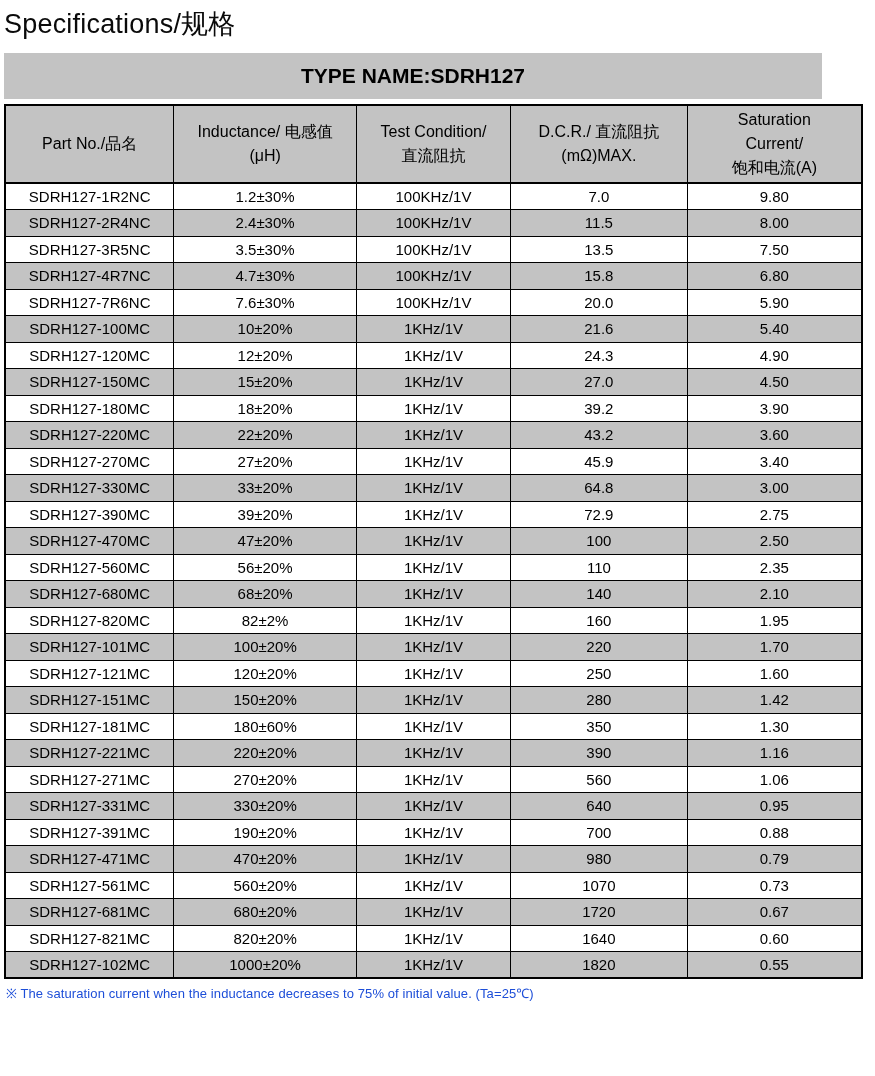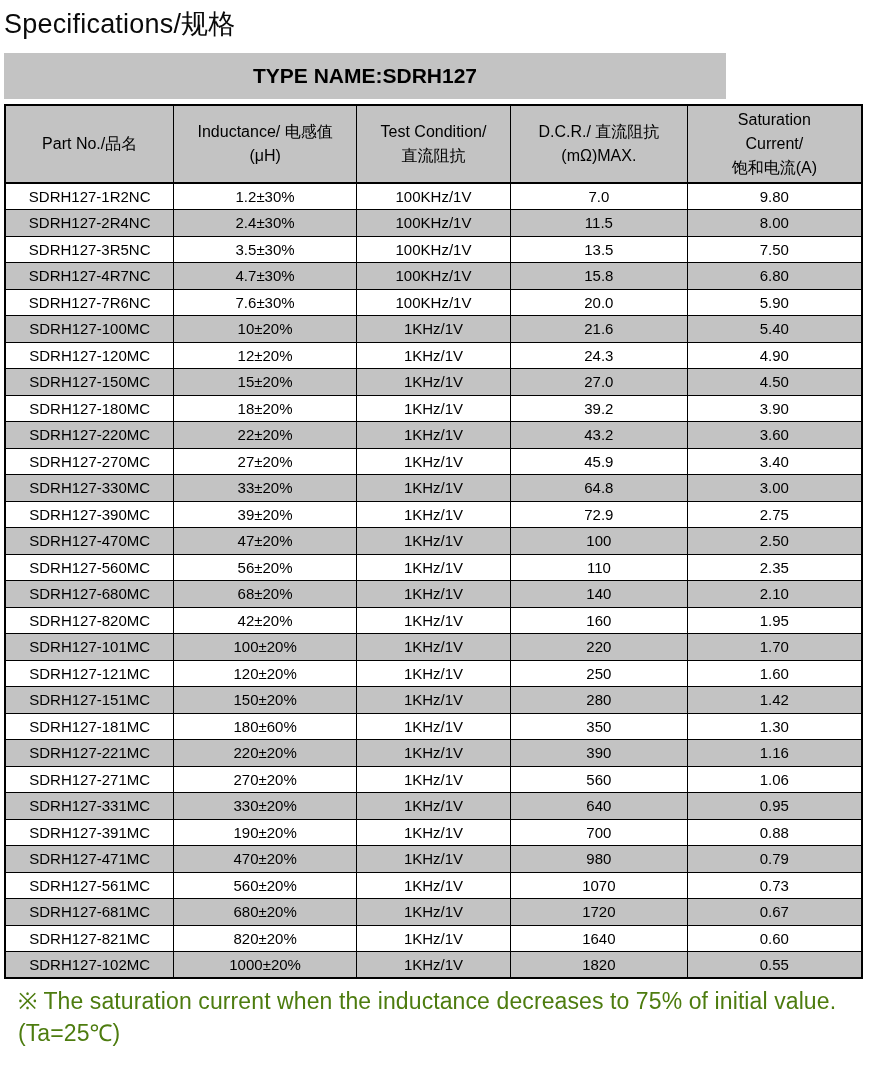--- a/index.html
+++ b/index.html
@@ -19,21 +19,21 @@
     padding: 4px;
   }
   .page-title {
     font-size: 27px;
     font-weight: 400;
     letter-spacing: 0.2px;
     margin: 2px 0 11px 0;
     color: #0a0a0a;
   }
   .type-bar {
-    width: 722px;
+    width: 818px;
     height: 46px;
     line-height: 46px;
     background: #c3c3c3;
     text-align: center;
     font-size: 21px;
     font-weight: 700;
     margin-bottom: 5px;
   }
   table.spec {
     width: 859px;
@@ -65,25 +65,24 @@
   table.spec tbody td {
     height: 26.5px;
     font-size: 15px;
     background: #ffffff;
   }
   table.spec tbody tr:nth-child(even) td {
     background: #c3c3c3;
   }
   .footnote {
     margin-top: 5px;
-    font-size: 23px;
+    font-size: 13px;
     letter-spacing: 0.1px;
-    color: #4d7c0f;
+    color: #1d4ed8;
     padding-left: 2px;
-    margin-left: 12px;
   }
 </style>
 </head>
 <body>
 
 <div class="page">
 
   <div class="page-title">Specifications/规格</div>
 
   <div class="type-bar">TYPE NAME:SDRH127</div>
@@ -228,21 +227,21 @@
         </tr>
         <tr>
           <td>SDRH127-680MC</td>
           <td>68±20%</td>
           <td>1KHz/1V</td>
           <td>140</td>
           <td>2.10</td>
         </tr>
         <tr>
           <td>SDRH127-820MC</td>
-          <td>42±20%</td>
+          <td>82±2%</td>
           <td>1KHz/1V</td>
           <td>160</td>
           <td>1.95</td>
         </tr>
         <tr>
           <td>SDRH127-101MC</td>
           <td>100±20%</td>
           <td>1KHz/1V</td>
           <td>220</td>
           <td>1.70</td>

